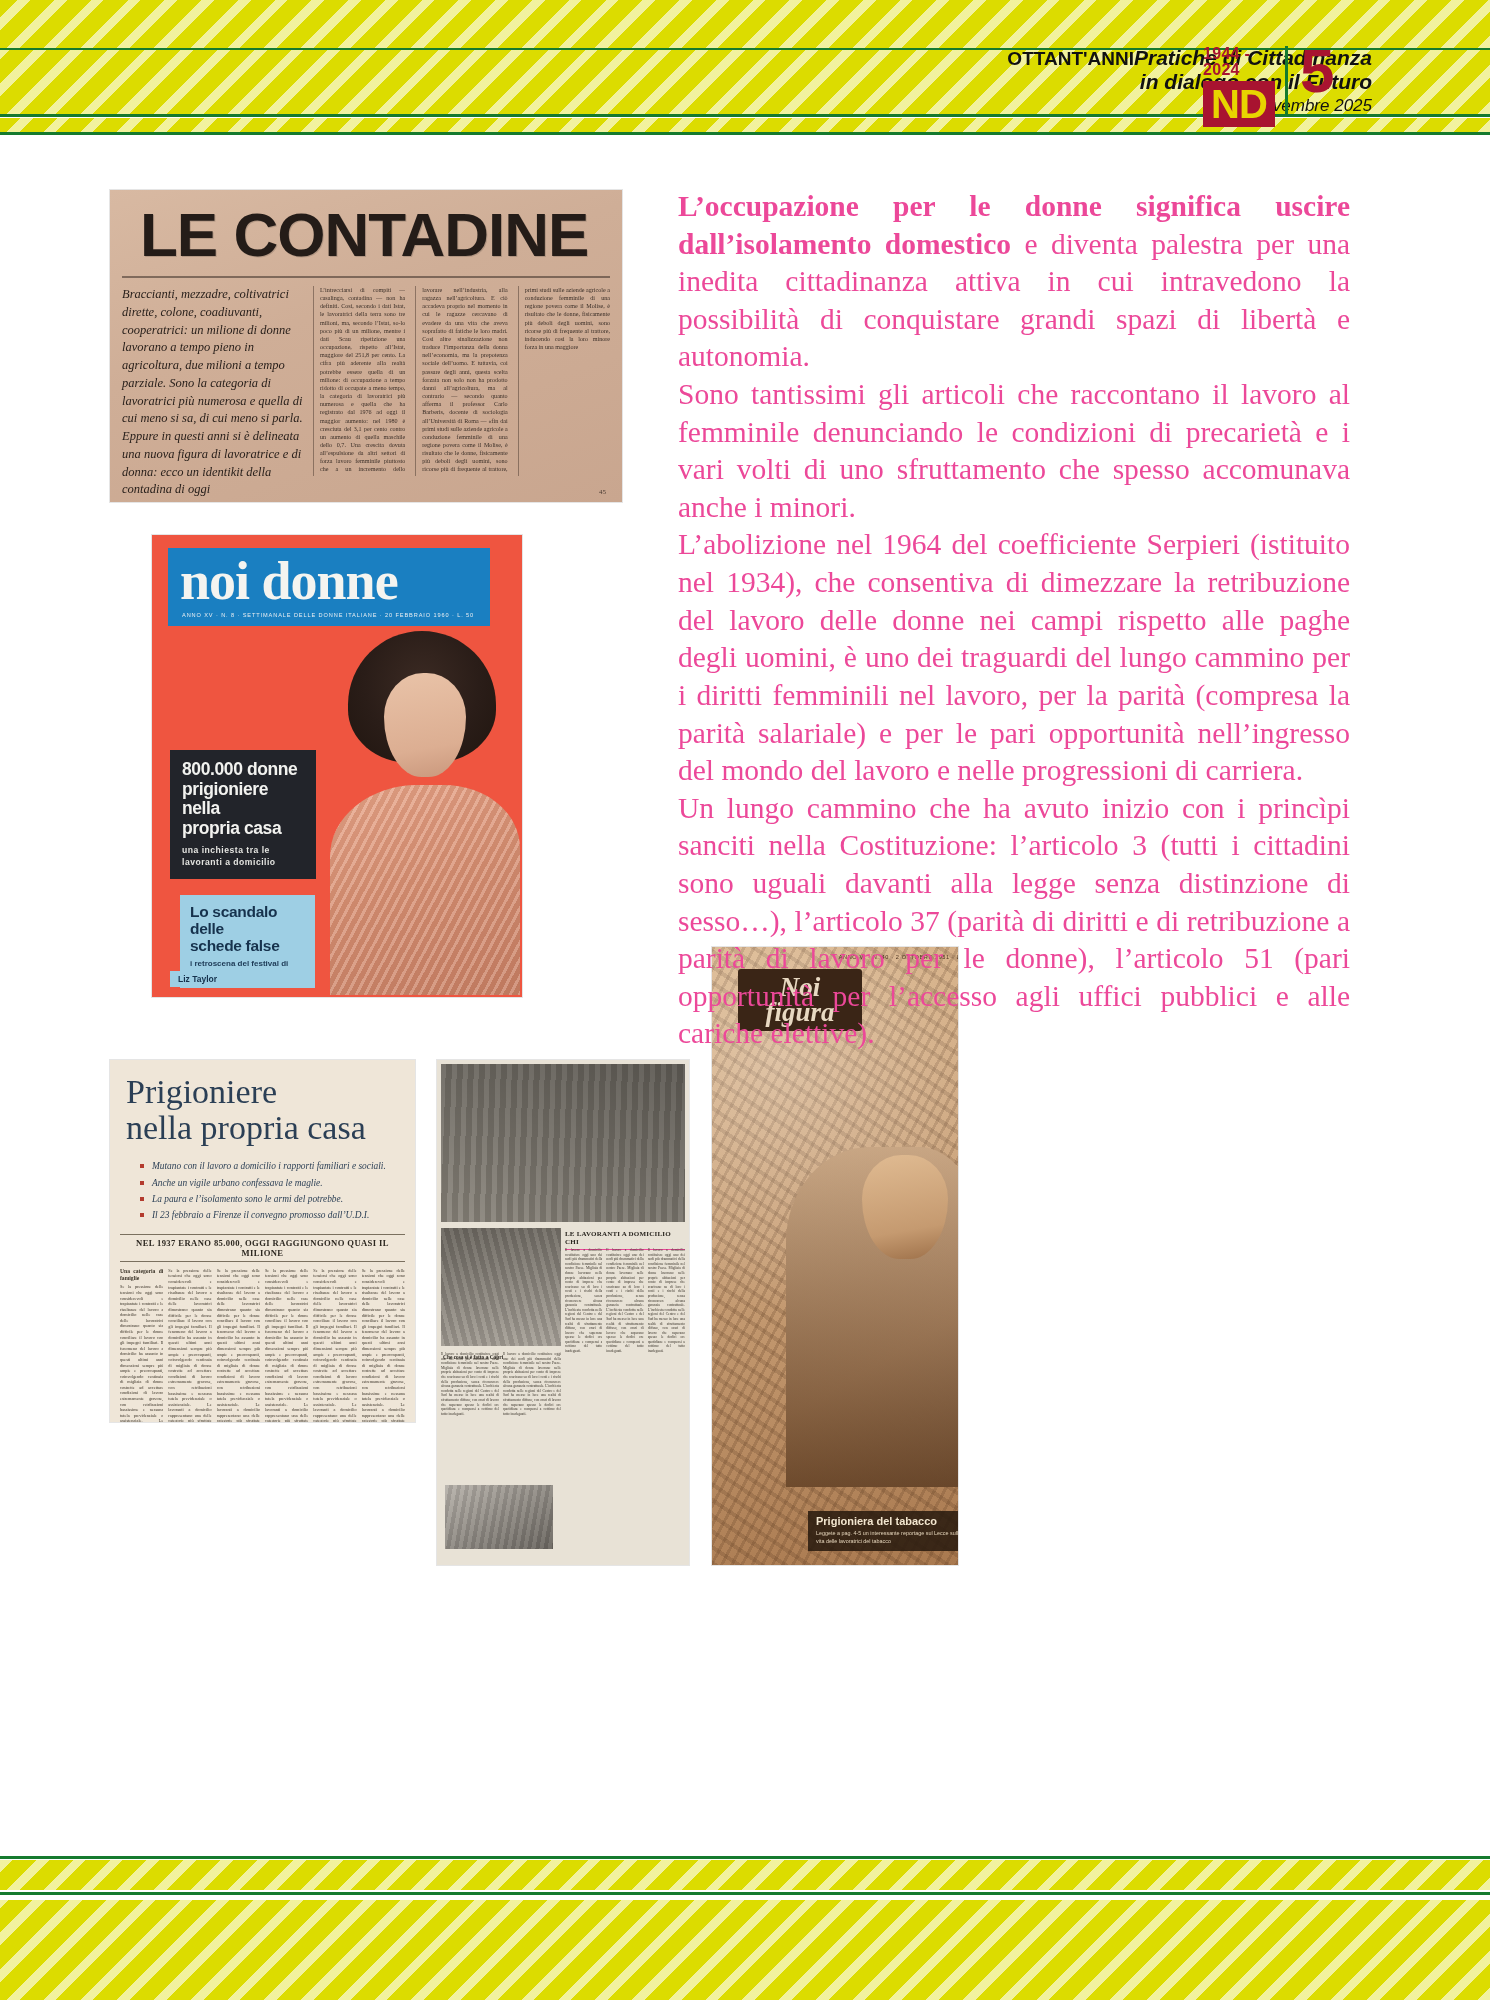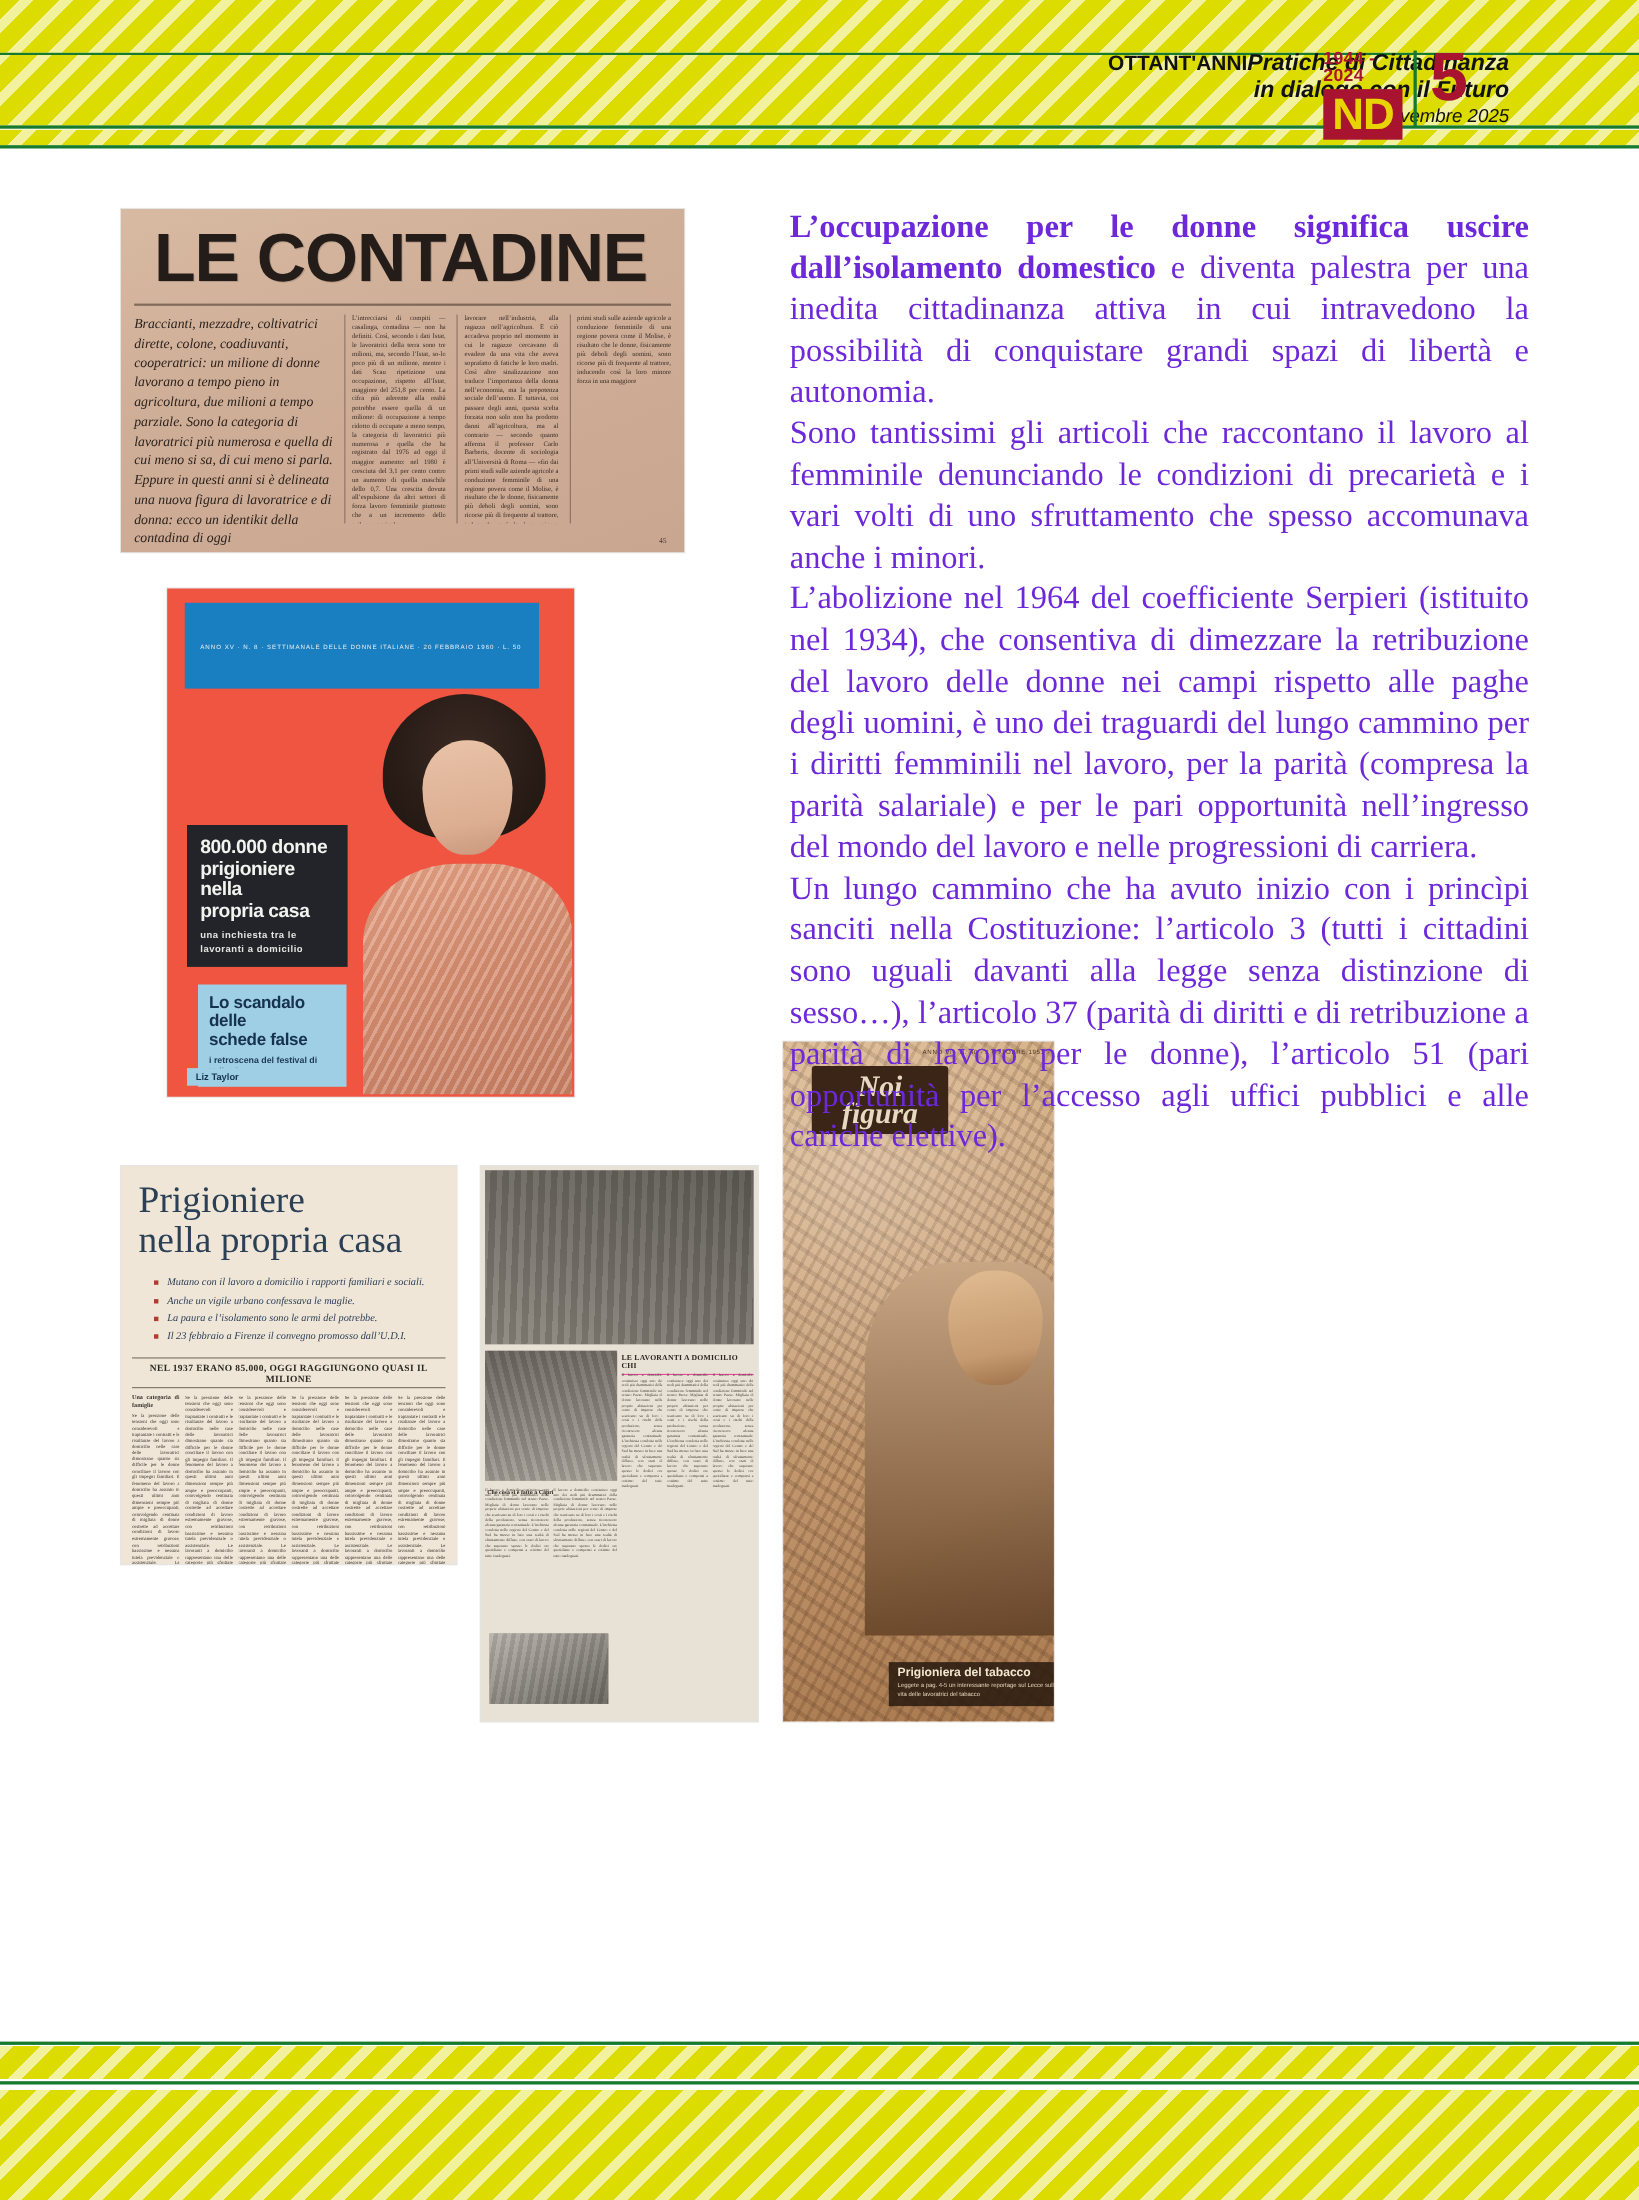--- a/index.html
+++ b/index.html
@@ -130,27 +130,27 @@
     position: absolute;
     top: 150px;
     left: 0;
     width: 1490px;
     height: 1700px;
   }
 
   
   .text-col {
     position: absolute;
-    left: 718px;
+    left: 678px;
     top: 38px;
     width: 672px;
     font-family: "Liberation Serif", serif;
     font-size: 29.5px;
     line-height: 1.275;
-    color: #6d28d9;
+    color: #ec4899;
     text-align: justify;
     text-justify: inter-word;
   }
   .text-col p { margin: 0; }
   .text-col p + p { margin-top: 0px; }
   .lead-bold { font-weight: 700; }
 
   
   .clip {
     position: absolute;
@@ -621,20 +621,21 @@
       </div>
       <div class="cont-pageno">45</div>
     </div>
 
     <div class="clip" id="clip-noidonne">
       <div class="portrait-hair"></div>
       <div class="portrait-face"></div>
       <div class="portrait-fur"></div>
 
       <div class="nd-masthead-box">
+        <div class="nd-masthead-title">noi donne</div>
         <div class="nd-masthead-sub">ANNO XV · N. 8 · SETTIMANALE DELLE DONNE ITALIANE · 20 FEBBRAIO 1960 · L. 50</div>
       </div>
 
       <div class="nd-black-box">
         <div class="nd-bb-l">800.000 donne</div>
         <div class="nd-bb-l">prigioniere</div>
         <div class="nd-bb-l">nella</div>
         <div class="nd-bb-l">propria casa</div>
         <div class="nd-bb-small">una inchiesta tra le lavoranti a domicilio</div>
       </div>

